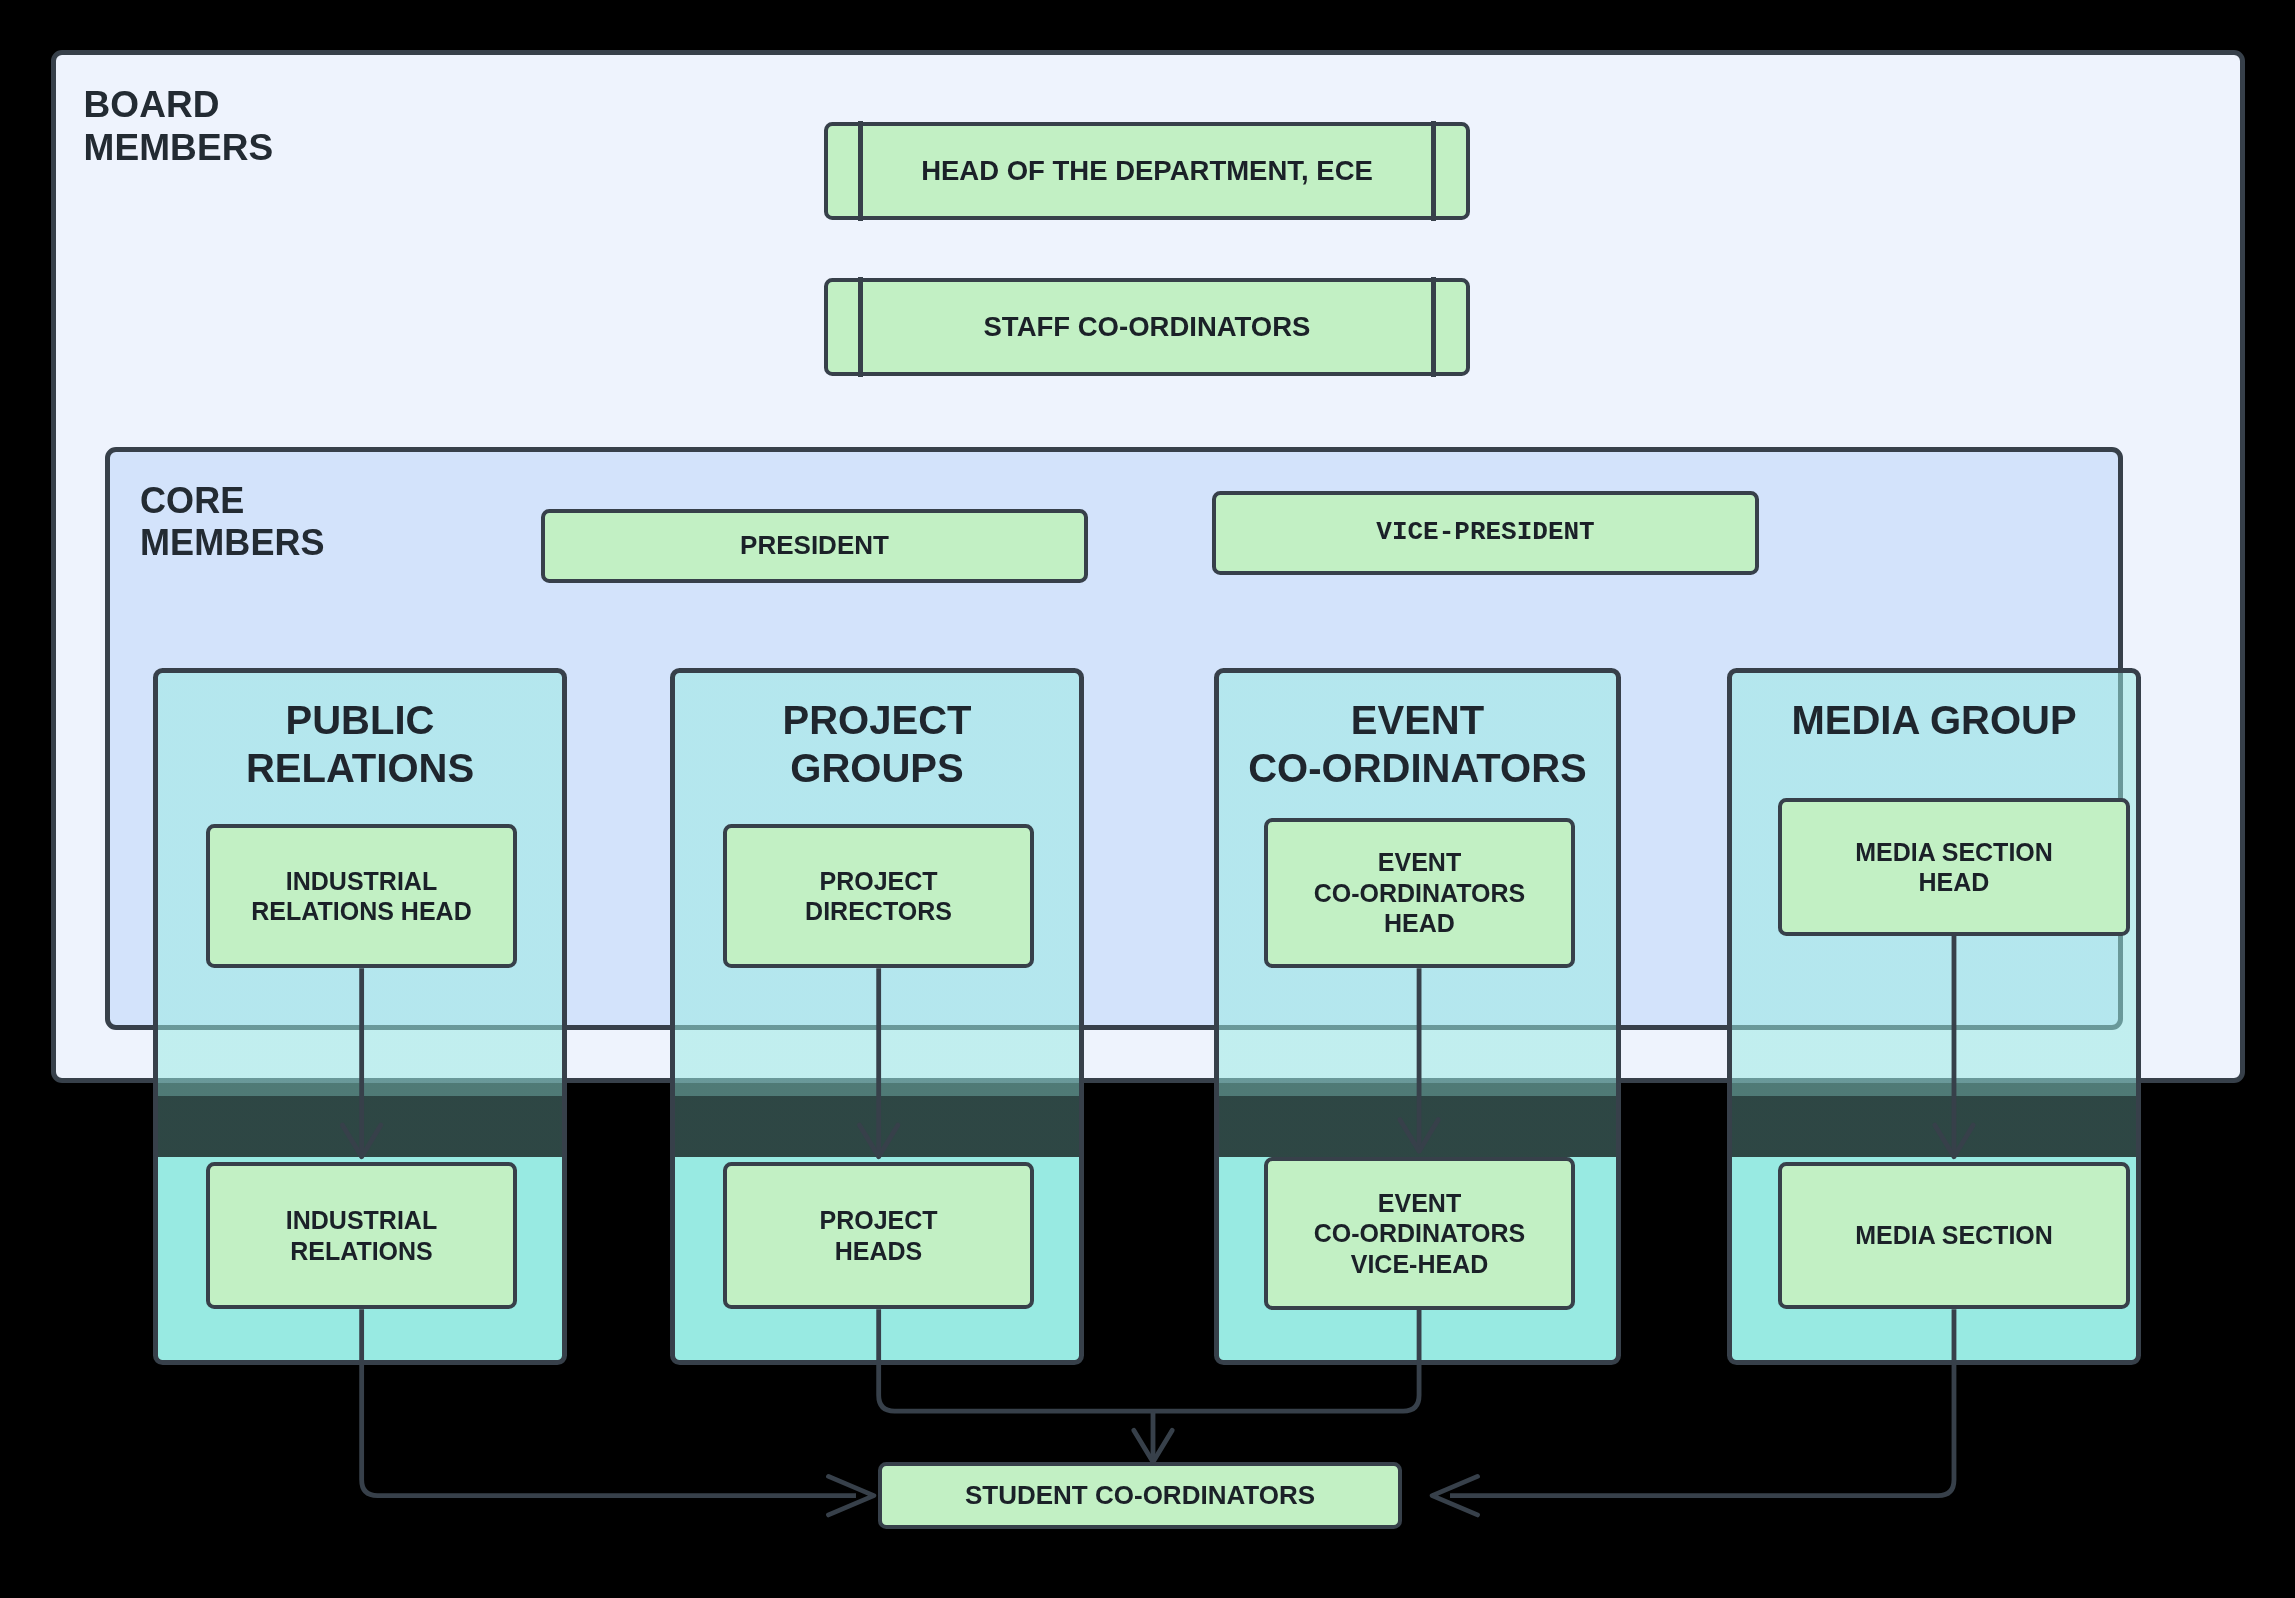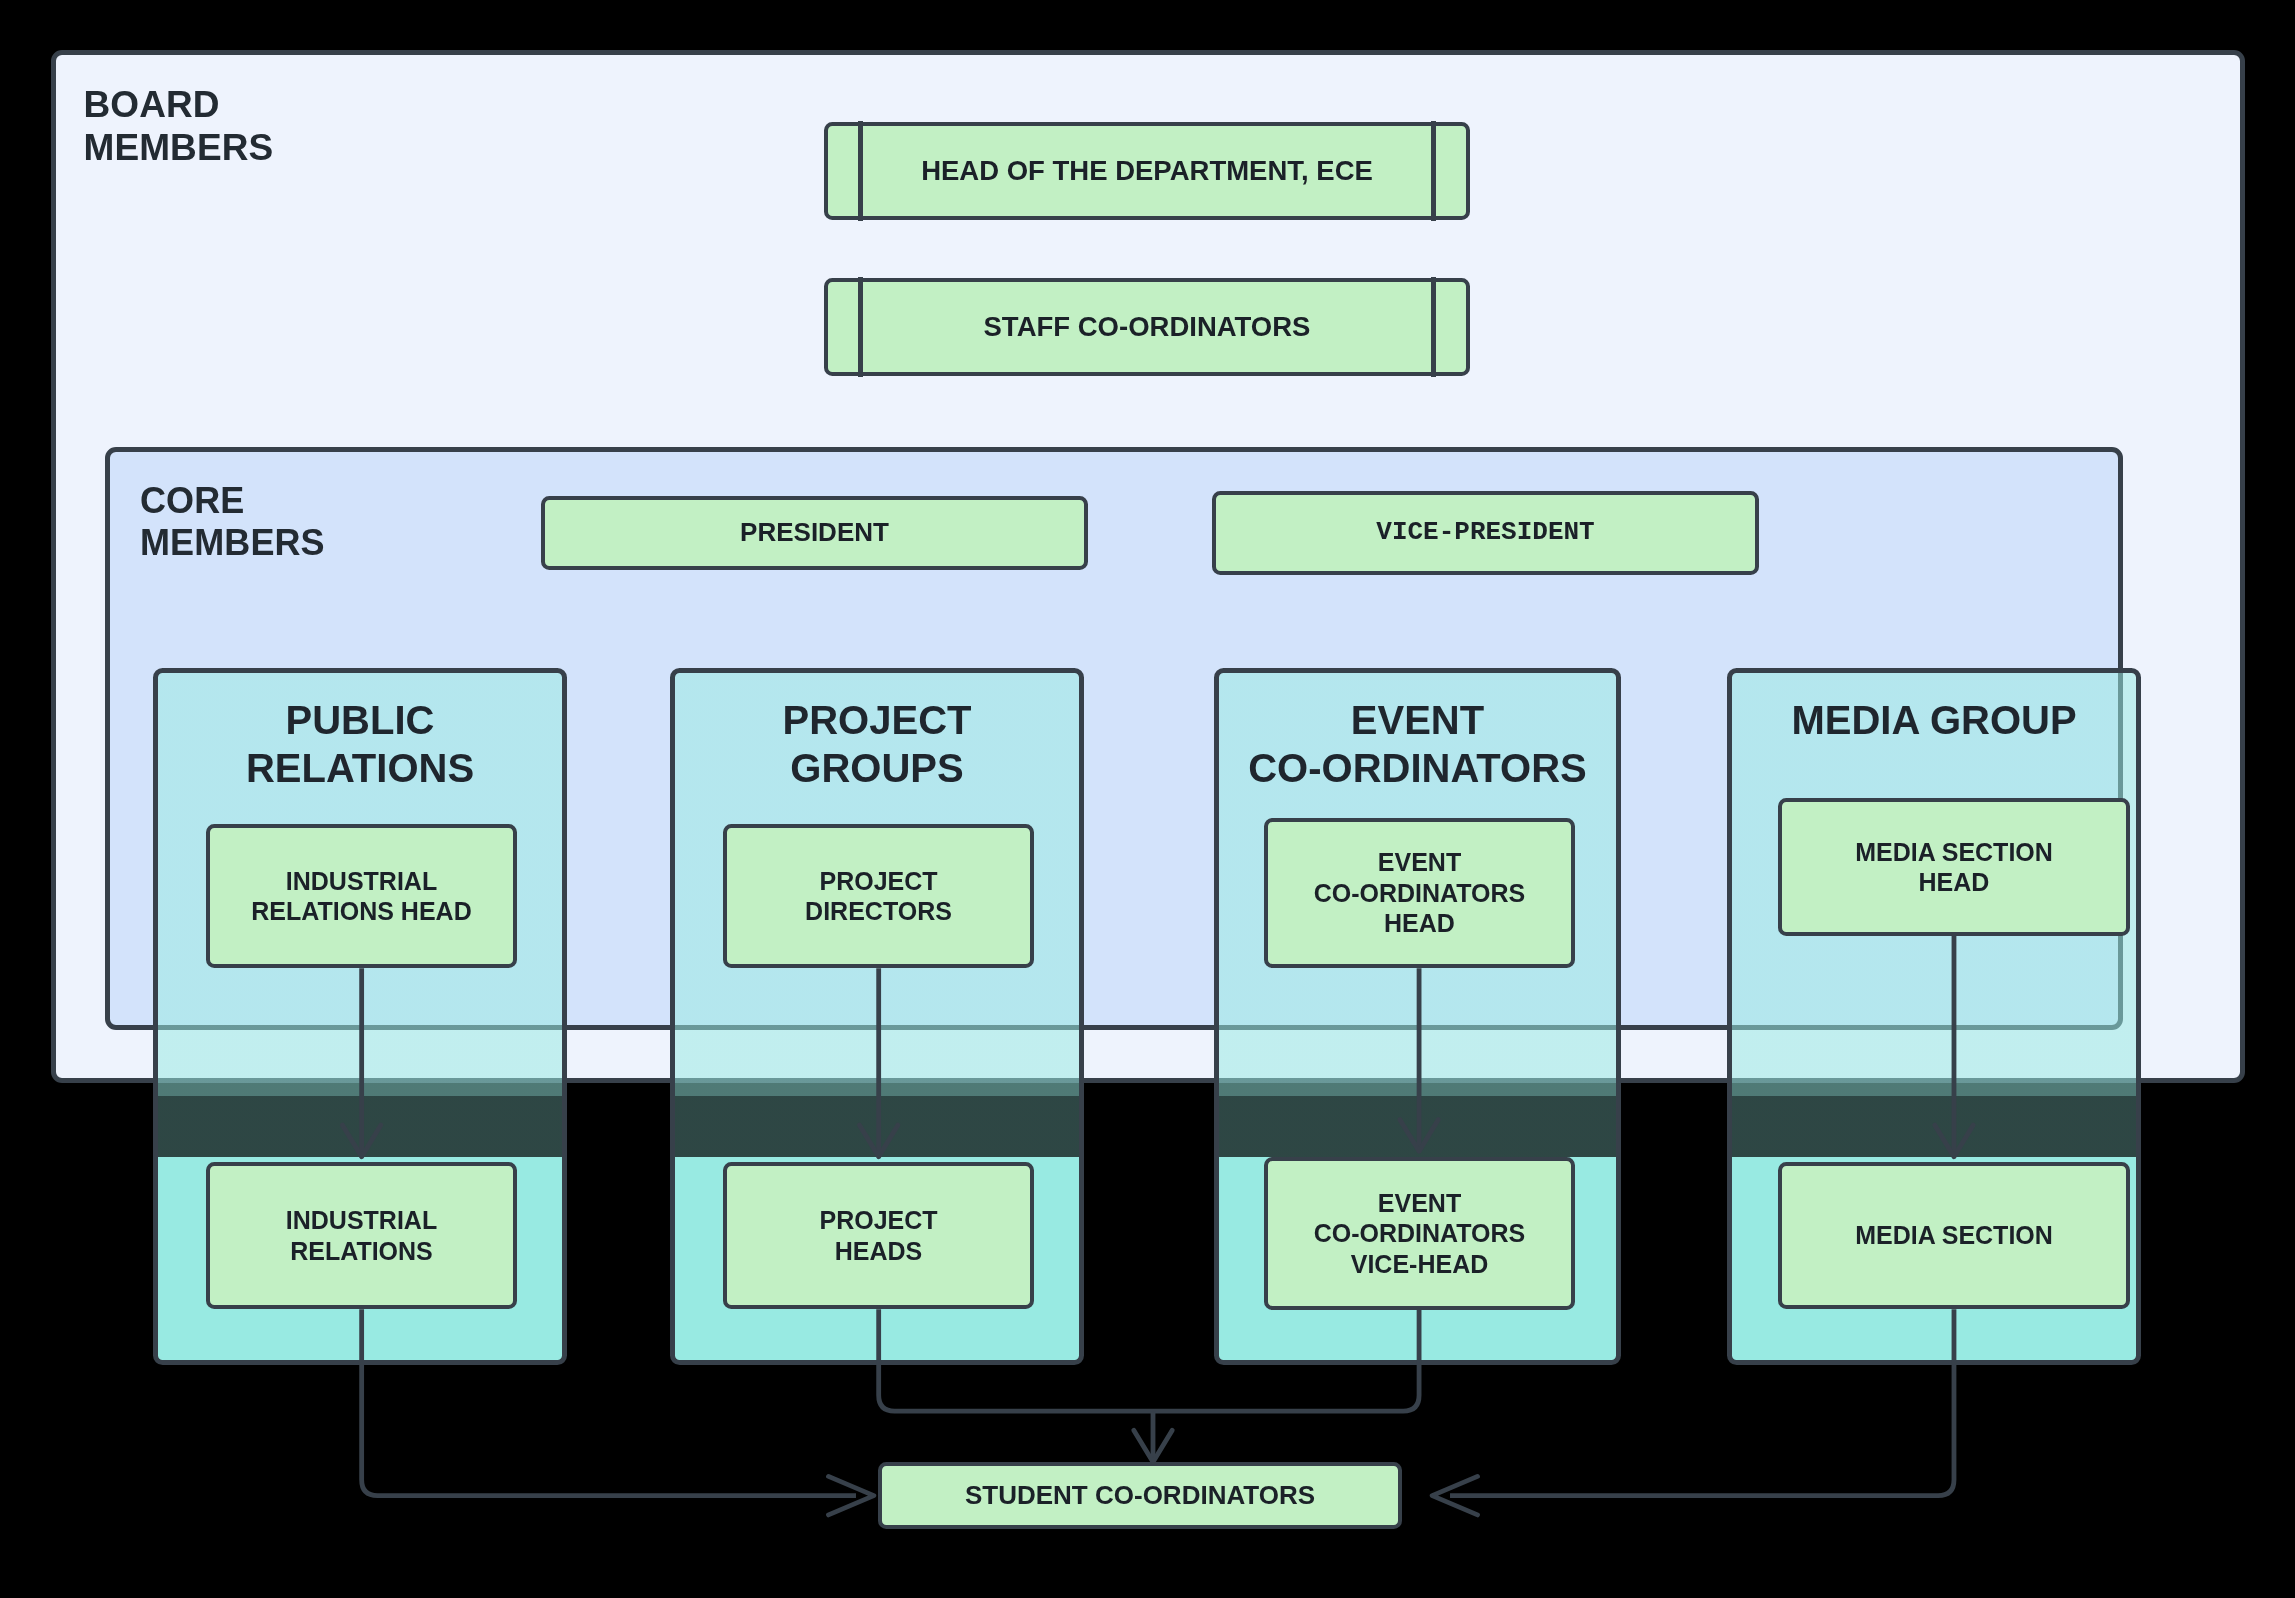--- a/index.html
+++ b/index.html
@@ -144,21 +144,21 @@
 
   <div class="abs node sub" style="left:824px;top:278px;width:646px;height:98px;font-size:27.5px;z-index:8;">
     <span>STAFF CO-ORDINATORS</span>
   </div>
 
   <div class="abs lane lane-core">
     <div class="lane-title">CORE
 MEMBERS</div>
   </div>
 
-  <div class="abs node" style="left:541px;top:496px;width:547px;height:74px;font-size:26px;">
+  <div class="abs node" style="left:541px;top:509px;width:547px;height:74px;font-size:26px;">
     <span>PRESIDENT</span>
   </div>
 
   <div class="abs node" style="left:1212px;top:491px;width:547px;height:84px;font-size:26px;font-family:Liberation Mono, monospace;">
     <span>VICE-PRESIDENT</span>
   </div>
 
   <div class="abs group" style="left:153px;top:668px;width:414px;height:697px;">
     <div class="group-title">PUBLIC
 RELATIONS</div>

